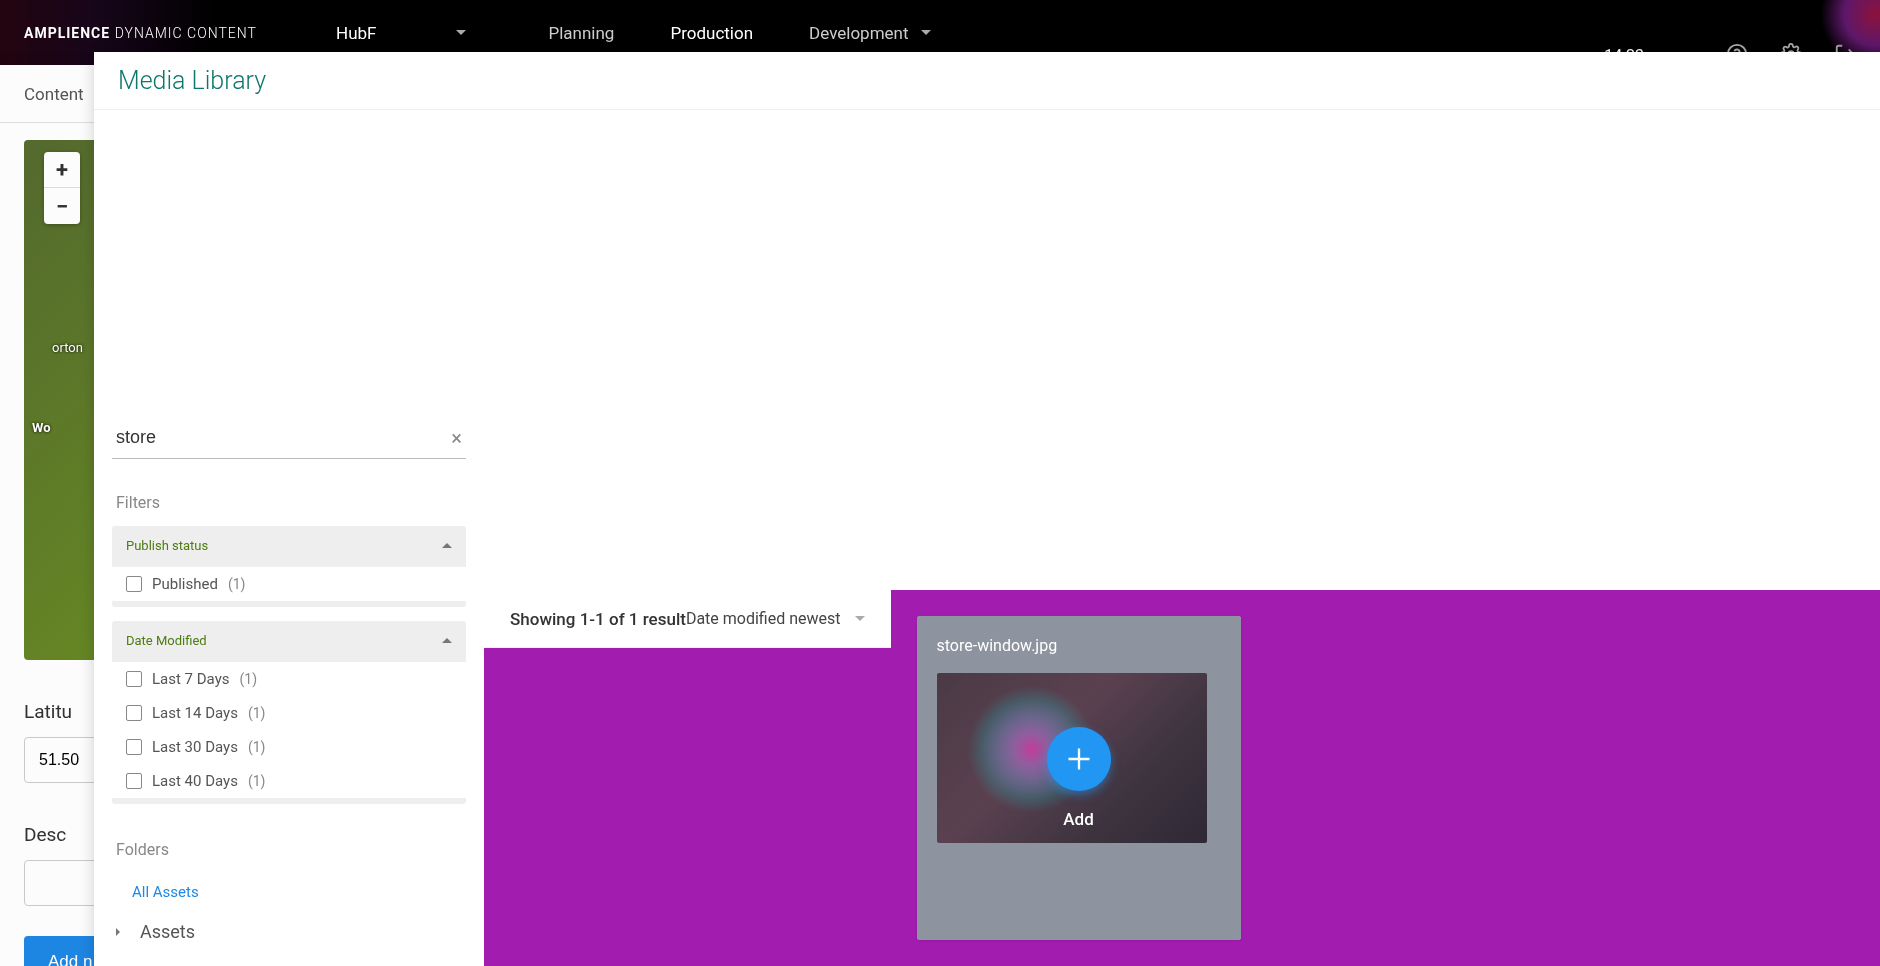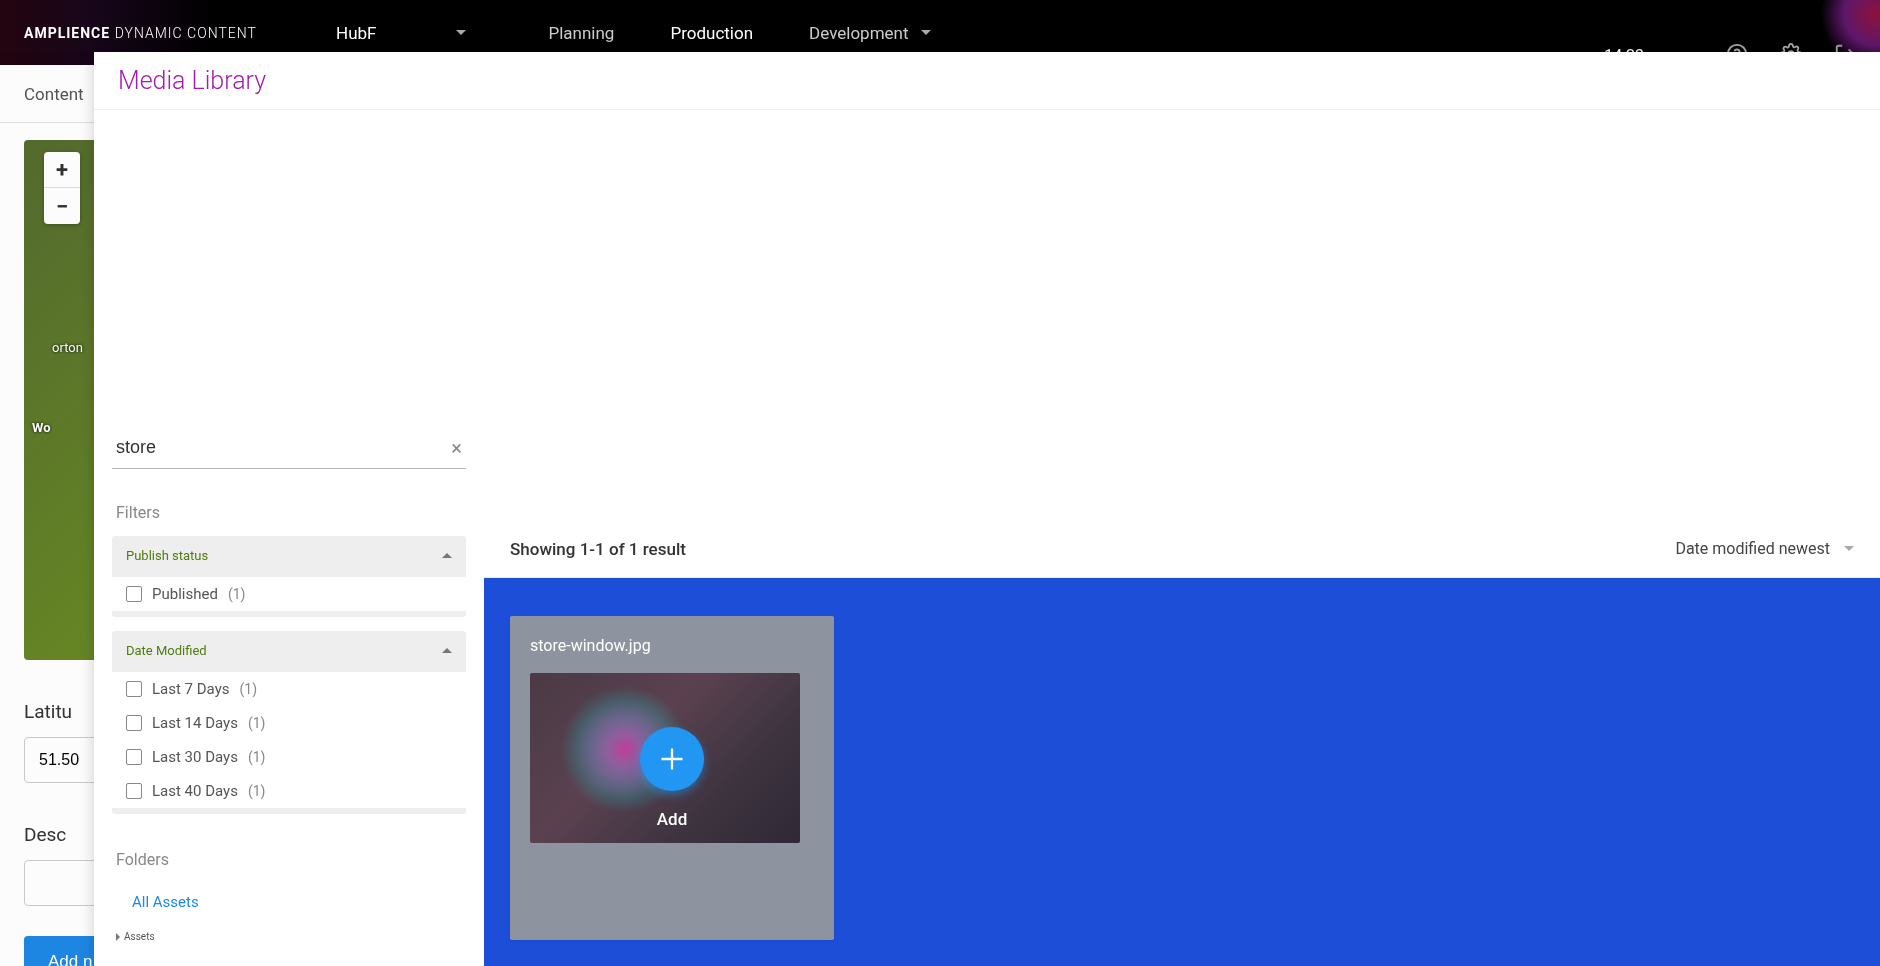--- a/index.html
+++ b/index.html
@@ -215,21 +215,21 @@
     .modal-header {
       height: 58px;
       display: flex;
       align-items: center;
       padding: 0 24px;
       border-bottom: 1px solid #eee;
     }
     .modal-title {
       font-size: 25px;
       font-weight: 300;
-      color: #a21caf;
+      color: #0f766e;
     }
     .modal-body {
       flex: 1;
       display: flex;
       align-items: flex-end;
     }
 
     
     .filters-panel {
       width: 390px;
@@ -316,40 +316,38 @@
     .folder-link {
       color: #1e88e5;
       font-size: 15px;
       padding: 6px 4px 6px 20px;
       cursor: pointer;
       display: block;
     }
     .folder-row {
       display: flex;
       align-items: center;
-      gap: 4px;
+      gap: 20px;
       padding: 6px 4px;
       color: #555;
-      font-size: 10px;
+      font-size: 18px;
       cursor: pointer;
     }
     .chevron-right-sm {
       width: 0; height: 0;
       border-top: 4px solid transparent;
       border-bottom: 4px solid transparent;
       border-left: 4px solid #777;
     }
 
     
     .results-panel {
       flex: 1;
-      background: #1d4ed8;
-      display: flex;
-      flex-direction: column;
-      gap: 12px;
+      background: #a21caf;
+      display: flex;
     }
     .results-header {
       height: 58px;
       background: #fff;
       border-bottom: 1px solid #eee;
       display: flex;
       align-items: center;
       justify-content: space-between;
       padding: 0 26px;
     }

